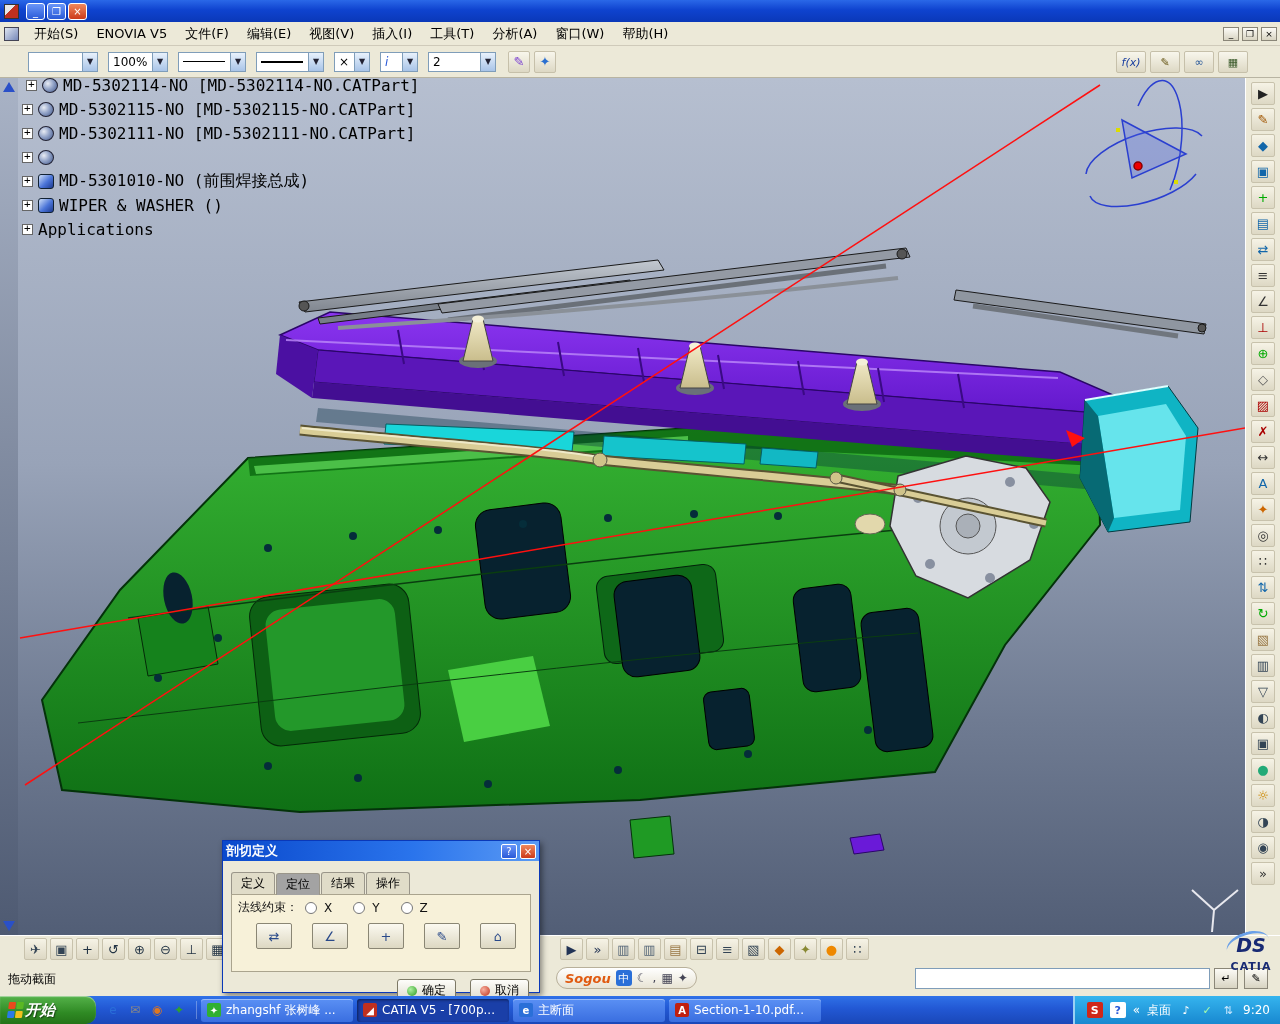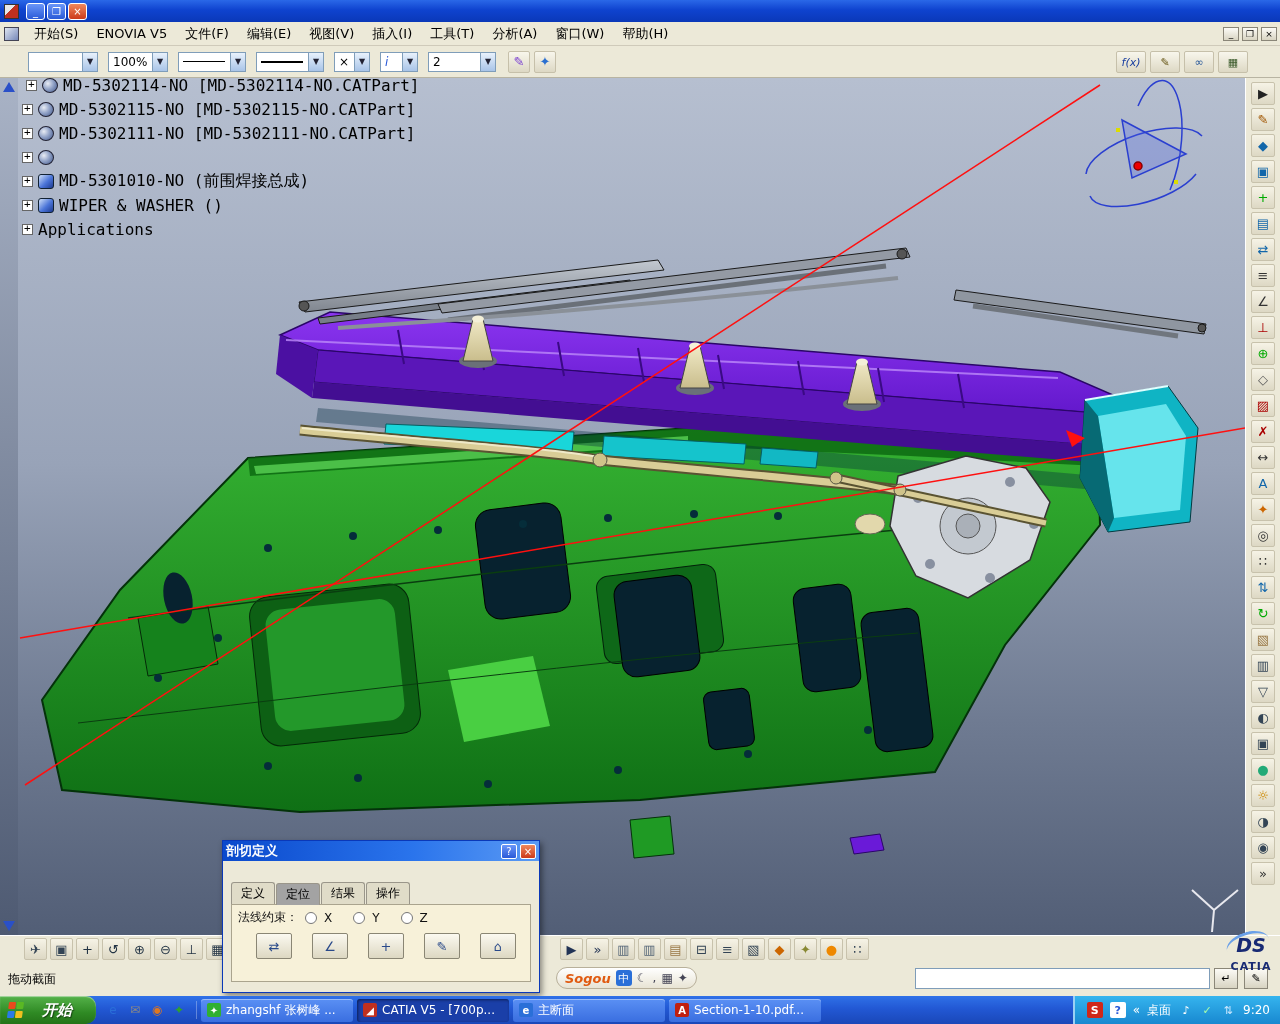--- a/index.html
+++ b/index.html
@@ -96,21 +96,21 @@
 
   
   .dlg { position:absolute; left:222px; top:840px; width:318px; height:153px; background:#ece9d8;
     border:1px solid #0a38b8; box-shadow:2px 3px 6px rgba(0,0,0,.45); z-index:30; }
   .dlg-title { height:20px; background:linear-gradient(90deg,#0a49cc,#2a74ec 60%,#5a9af4);
     display:flex; align-items:center; padding:0 3px; }
   .dlg-title .t { flex:1; color:#fff; font-size:13px; font-weight:bold; }
   .dlg-tbtn { width:16px; height:15px; margin-left:3px; border:1px solid #fff; border-radius:2px; color:#fff;
     font-size:10px; display:flex; align-items:center; justify-content:center; background:linear-gradient(#6a96f8,#2a5ad8); }
   .dlg-tbtn.close { background:linear-gradient(#f0885c,#cc3a1a); }
-  .dlg-tabs { display:flex; padding:21px 8px 0 8px; }
+  .dlg-tabs { display:flex; padding:11px 8px 0 8px; }
   .dtab { padding:2px 9px; font-size:12px; border:1px solid #9a968a; border-bottom:none;
     background:#e0dcc8; margin-right:1px; border-radius:3px 3px 0 0; }
   .dtab.active { background:#a3a3a3; position:relative; top:1px; }
   .dlg-panel { margin:0 8px; border:1px solid #aaa48e; background:#f7f1d9; height:78px; padding:4px 6px; }
   .dlg-radio-row { display:flex; align-items:center; gap:7px; font-size:12px; color:#111; }
   .radio { width:12px; height:12px; border:1px solid #777; border-radius:50%; background:#fff; flex:none; }
   .dlg-tools { display:flex; gap:20px; margin-top:7px; padding-left:18px; }
   .dlg-tool { width:36px; height:26px; display:flex; align-items:center; justify-content:center; font-size:13px;
     background:linear-gradient(#fbf9f0,#ddd8c2); border:1px solid #8a8674; border-radius:2px; color:#2a4a8a; }
   .dlg-btnrow { display:flex; justify-content:flex-end; gap:14px; padding:7px 10px 0 0; }
@@ -122,21 +122,21 @@
   .ds-logo { position:absolute; left:1222px; top:930px; width:58px; height:62px; z-index:6; color:#182a74;
     text-align:center; }
   .ds-logo .ds { font-size:19px; font-weight:bold; font-style:italic; line-height:30px; }
   .ds-logo .catia { font-size:11px; font-weight:bold; letter-spacing:1px; }
   .ds-logo .swoosh { position:absolute; left:4px; top:2px; width:44px; height:26px;
     border-top:3px solid #6aa0e8; border-radius:50%; transform:rotate(-18deg); }
 
   
   .taskbar { position:absolute; left:0; top:996px; width:1280px; height:28px; z-index:40;
     background:linear-gradient(180deg,#2f71e8 0%,#2258d4 45%,#1a47b8 100%); display:flex; align-items:center; }
-  .start-btn { width:96px; height:28px; border-radius:0 10px 10px 0; display:flex; align-items:center; gap:18px;
+  .start-btn { width:96px; height:28px; border-radius:0 10px 10px 0; display:flex; align-items:center; gap:1px;
     padding-left:8px; background:linear-gradient(180deg,#55b24a,#2f8a24 60%,#247318);
     box-shadow:inset 0 1px 1px rgba(255,255,255,.5); }
   .start-btn .flag { width:16px; height:16px; display:grid; grid-template-columns:7px 7px; grid-gap:1px; transform:skewX(-8deg); }
   .start-btn .flag i { height:7px; border-radius:1px; }
   .start-label { color:#fff; font-size:15px; font-weight:bold; font-style:italic; text-shadow:1px 1px 1px rgba(0,0,0,.5); }
   .qlaunch { display:flex; gap:4px; padding:0 8px; border-right:1px solid rgba(255,255,255,.3); }
   .ql-ico { width:18px; height:18px; border-radius:3px; display:flex; align-items:center; justify-content:center;
     font-size:12px; color:#fff; }
   .task-btn { width:152px; height:23px; margin-left:4px; border-radius:3px; display:flex; align-items:center; gap:5px;
     padding:0 6px; background:linear-gradient(#5a90f4,#3a6ee0); box-shadow:inset 0 1px 0 rgba(255,255,255,.4);
@@ -552,20 +552,30 @@
       </div>
       <div class="dlg-tools">
 
       <span class="dlg-tool">⇄</span>
           <span class="dlg-tool">∠</span>
           <span class="dlg-tool">+</span>
           <span class="dlg-tool">✎</span>
           <span class="dlg-tool">⌂</span>
         </div>
     </div>
+    <div class="dlg-btnrow">
+      <span class="dlg-btn">
+        <span class="dot" style="background:radial-gradient(circle at 35% 35%,#aef0a0,#2a9a20)"></span>
+        <span>确定</span>
+      </span>
+      <span class="dlg-btn">
+        <span class="dot" style="background:radial-gradient(circle at 35% 35%,#f8b0a0,#c03018)"></span>
+        <span>取消</span>
+      </span>
+    </div>
   </div>
 
   <div class="taskbar">
     <span class="start-btn">
       <span class="flag">
         <i style="background:#e84a1c"></i>
           <i style="background:#5ab824"></i>
           <i style="background:#2a7ae8"></i>
           <i style="background:#f0c020"></i>
       </span>

